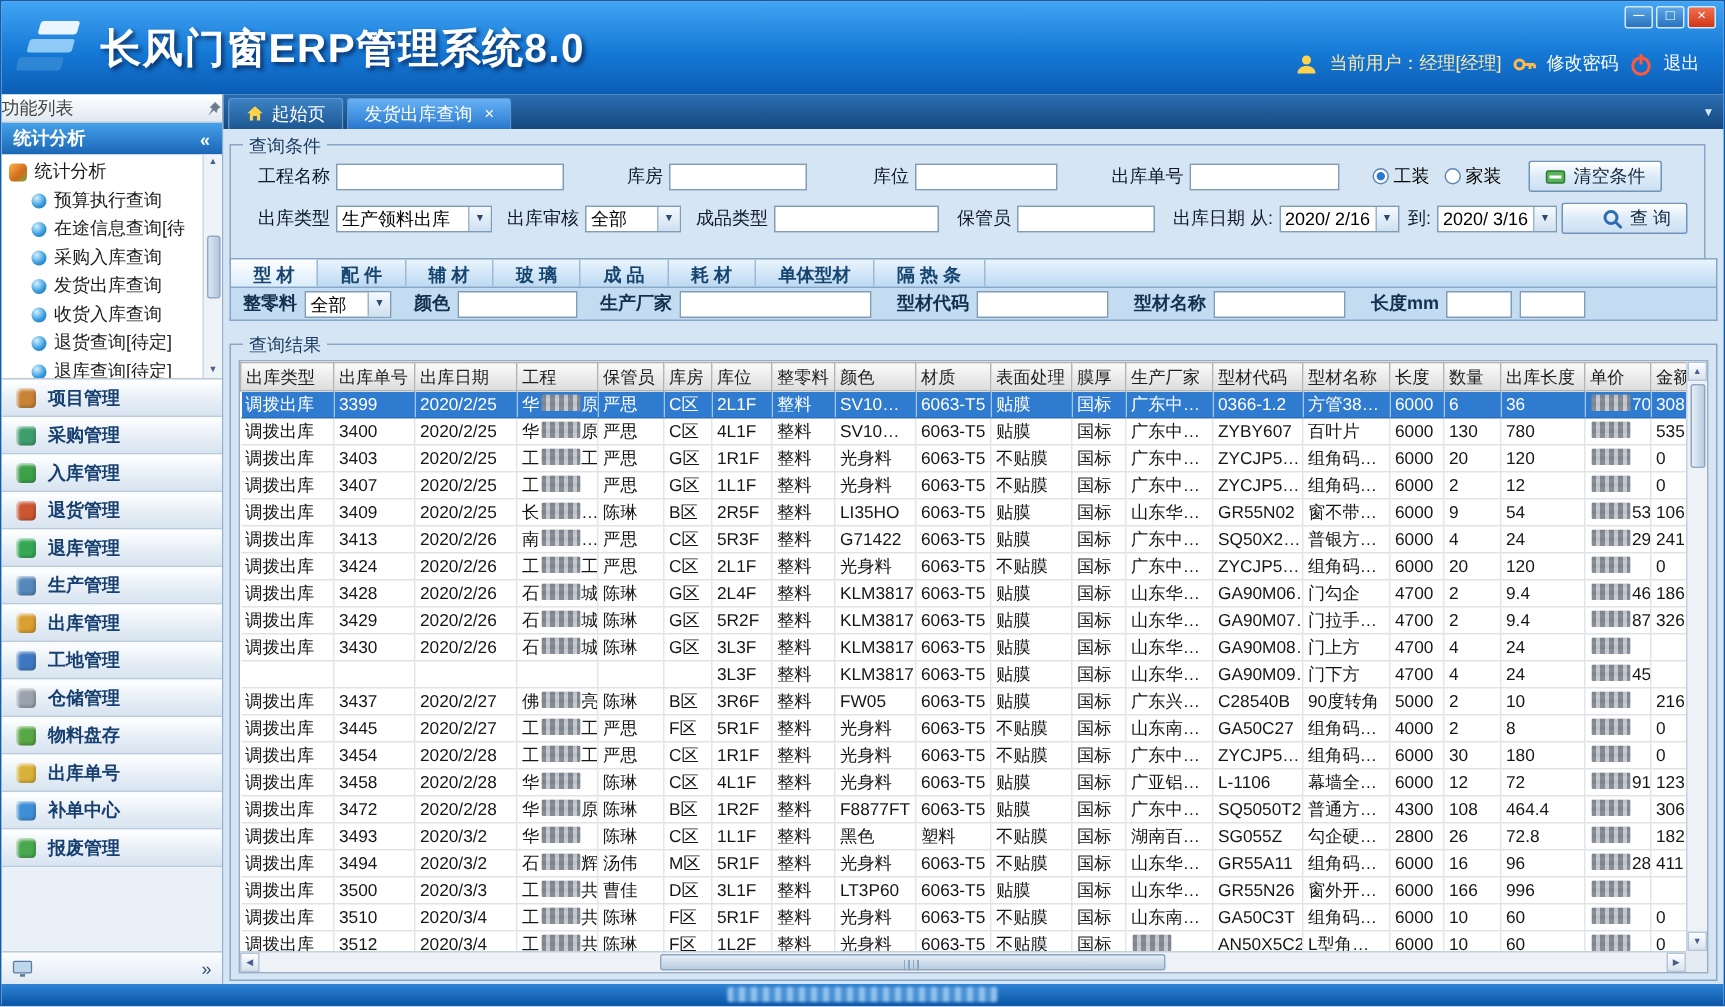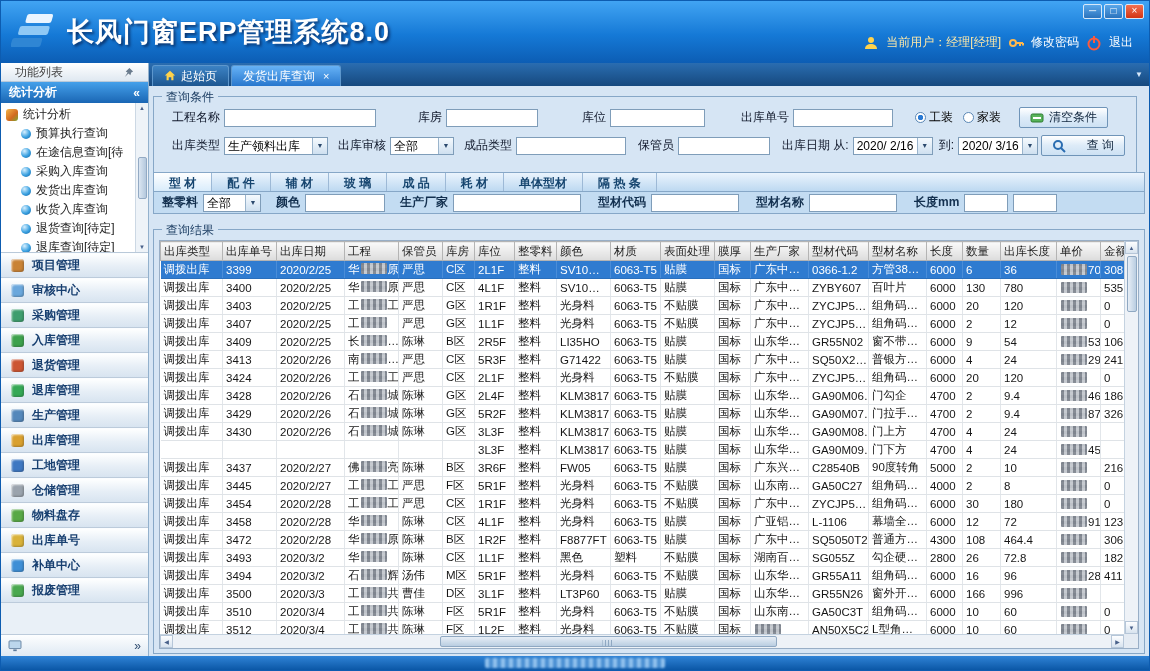--- a/index.html
+++ b/index.html
@@ -18,21 +18,21 @@
     font-size:10px; line-height:12px; text-align:center; background:linear-gradient(#5aa7ea,#2a73bd); cursor:default; }
   .winbtn.close { background:linear-gradient(#f27050,#d23514); }
   .hdr-right { position:absolute; right:16px; top:33px; display:flex; align-items:center; gap:7px; color:#fff; white-space:nowrap; }
   .hdr-right .usr { color:#ffe9a8; }
   .hdr-ic { width:16px; height:16px; display:inline-block; vertical-align:middle; }
 
   
   .sidebar { position:absolute; left:0; top:62px; width:148px; bottom:14px; background:#e9f0f7;
     border-right:1px solid #93b1cd; display:flex; flex-direction:column; overflow:hidden; }
   .func-title { flex:0 0 19px; display:flex; align-items:center; justify-content:space-between;
-    padding:0 14px; background:linear-gradient(#ffffff,#dfe8f1); border-bottom:1px solid #b9c9d9; color:#444; }
+    padding:0 0; background:linear-gradient(#ffffff,#dfe8f1); border-bottom:1px solid #b9c9d9; color:#444; }
   .section-hdr { flex:0 0 21px; display:flex; align-items:center; justify-content:space-between;
     padding:0 8px; background:linear-gradient(#45a0ea,#1a66b4); color:#fff; font-weight:bold; }
   .tree { position:relative; flex:0 0 150px; background:#fff; border-bottom:1px solid #b9c9d9;
     padding:2px 14px 0 5px; overflow:hidden; }
   .troot,.titem { display:flex; align-items:center; gap:5px; height:19px; color:#1b1b1b; white-space:nowrap; }
   .titem { padding-left:15px; }
   .rootic { width:12px; height:12px; border-radius:3px; flex:0 0 12px;
     background:linear-gradient(135deg,#f5b648,#d2691e 60%,#7aa832); }
   .leafdot { width:10px; height:10px; border-radius:50%; flex:0 0 10px;
     background:radial-gradient(circle at 35% 30%,#d6efff 0%,#39a0e0 55%,#13609f 100%); }
@@ -220,24 +220,20 @@
         <span>▼</span>
       </div>
     </div>
 
     <div class="accordion">
         <div class="acc-item">
           <span class="acc-icon" style="background: rgb(201, 131, 54);"></span>
           <span>项目管理</span>
         </div>
         <div class="acc-item">
-          <span class="acc-icon" style="background: rgb(106, 167, 220);"></span>
-          <span>审核中心</span>
-        </div>
-        <div class="acc-item">
           <span class="acc-icon" style="background: rgb(63, 158, 110);"></span>
           <span>采购管理</span>
         </div>
         <div class="acc-item">
           <span class="acc-icon" style="background: rgb(61, 161, 76);"></span>
           <span>入库管理</span>
         </div>
         <div class="acc-item">
           <span class="acc-icon" style="background: rgb(204, 85, 51);"></span>
           <span>退货管理</span>
@@ -353,21 +349,21 @@
           <span class="qlabel" style="margin-left:12px">出库日期 从:</span>
           <span class="combo" style="width:80px">
             <span class="combo-text">2020/ 2/16</span>
             <span class="combo-arrow">▼</span>
           </span>
           <span class="qlabel" style="margin-left:6px">到:</span>
           <span class="combo" style="width:80px">
             <span class="combo-text">2020/ 3/16</span>
             <span class="combo-arrow">▼</span>
           </span>
-          <span class="btn" style="margin-left:3px;min-width:84px;justify-content:space-between">
+          <span class="btn" style="margin-left:3px;min-width:84px;justify-content:flex-end">
             <svg class="btn-ic" viewBox="0 0 14 14">
               <circle cx="6" cy="6" r="4" fill="none" stroke="#2a6db1" stroke-width="2"></circle>
               <path d="M9 9l4 4" stroke="#2a6db1" stroke-width="2"></path>
             </svg>
             <span>查 询</span>
           </span>
         </div>
       </div>
 
       <div class="mat-tabs">

